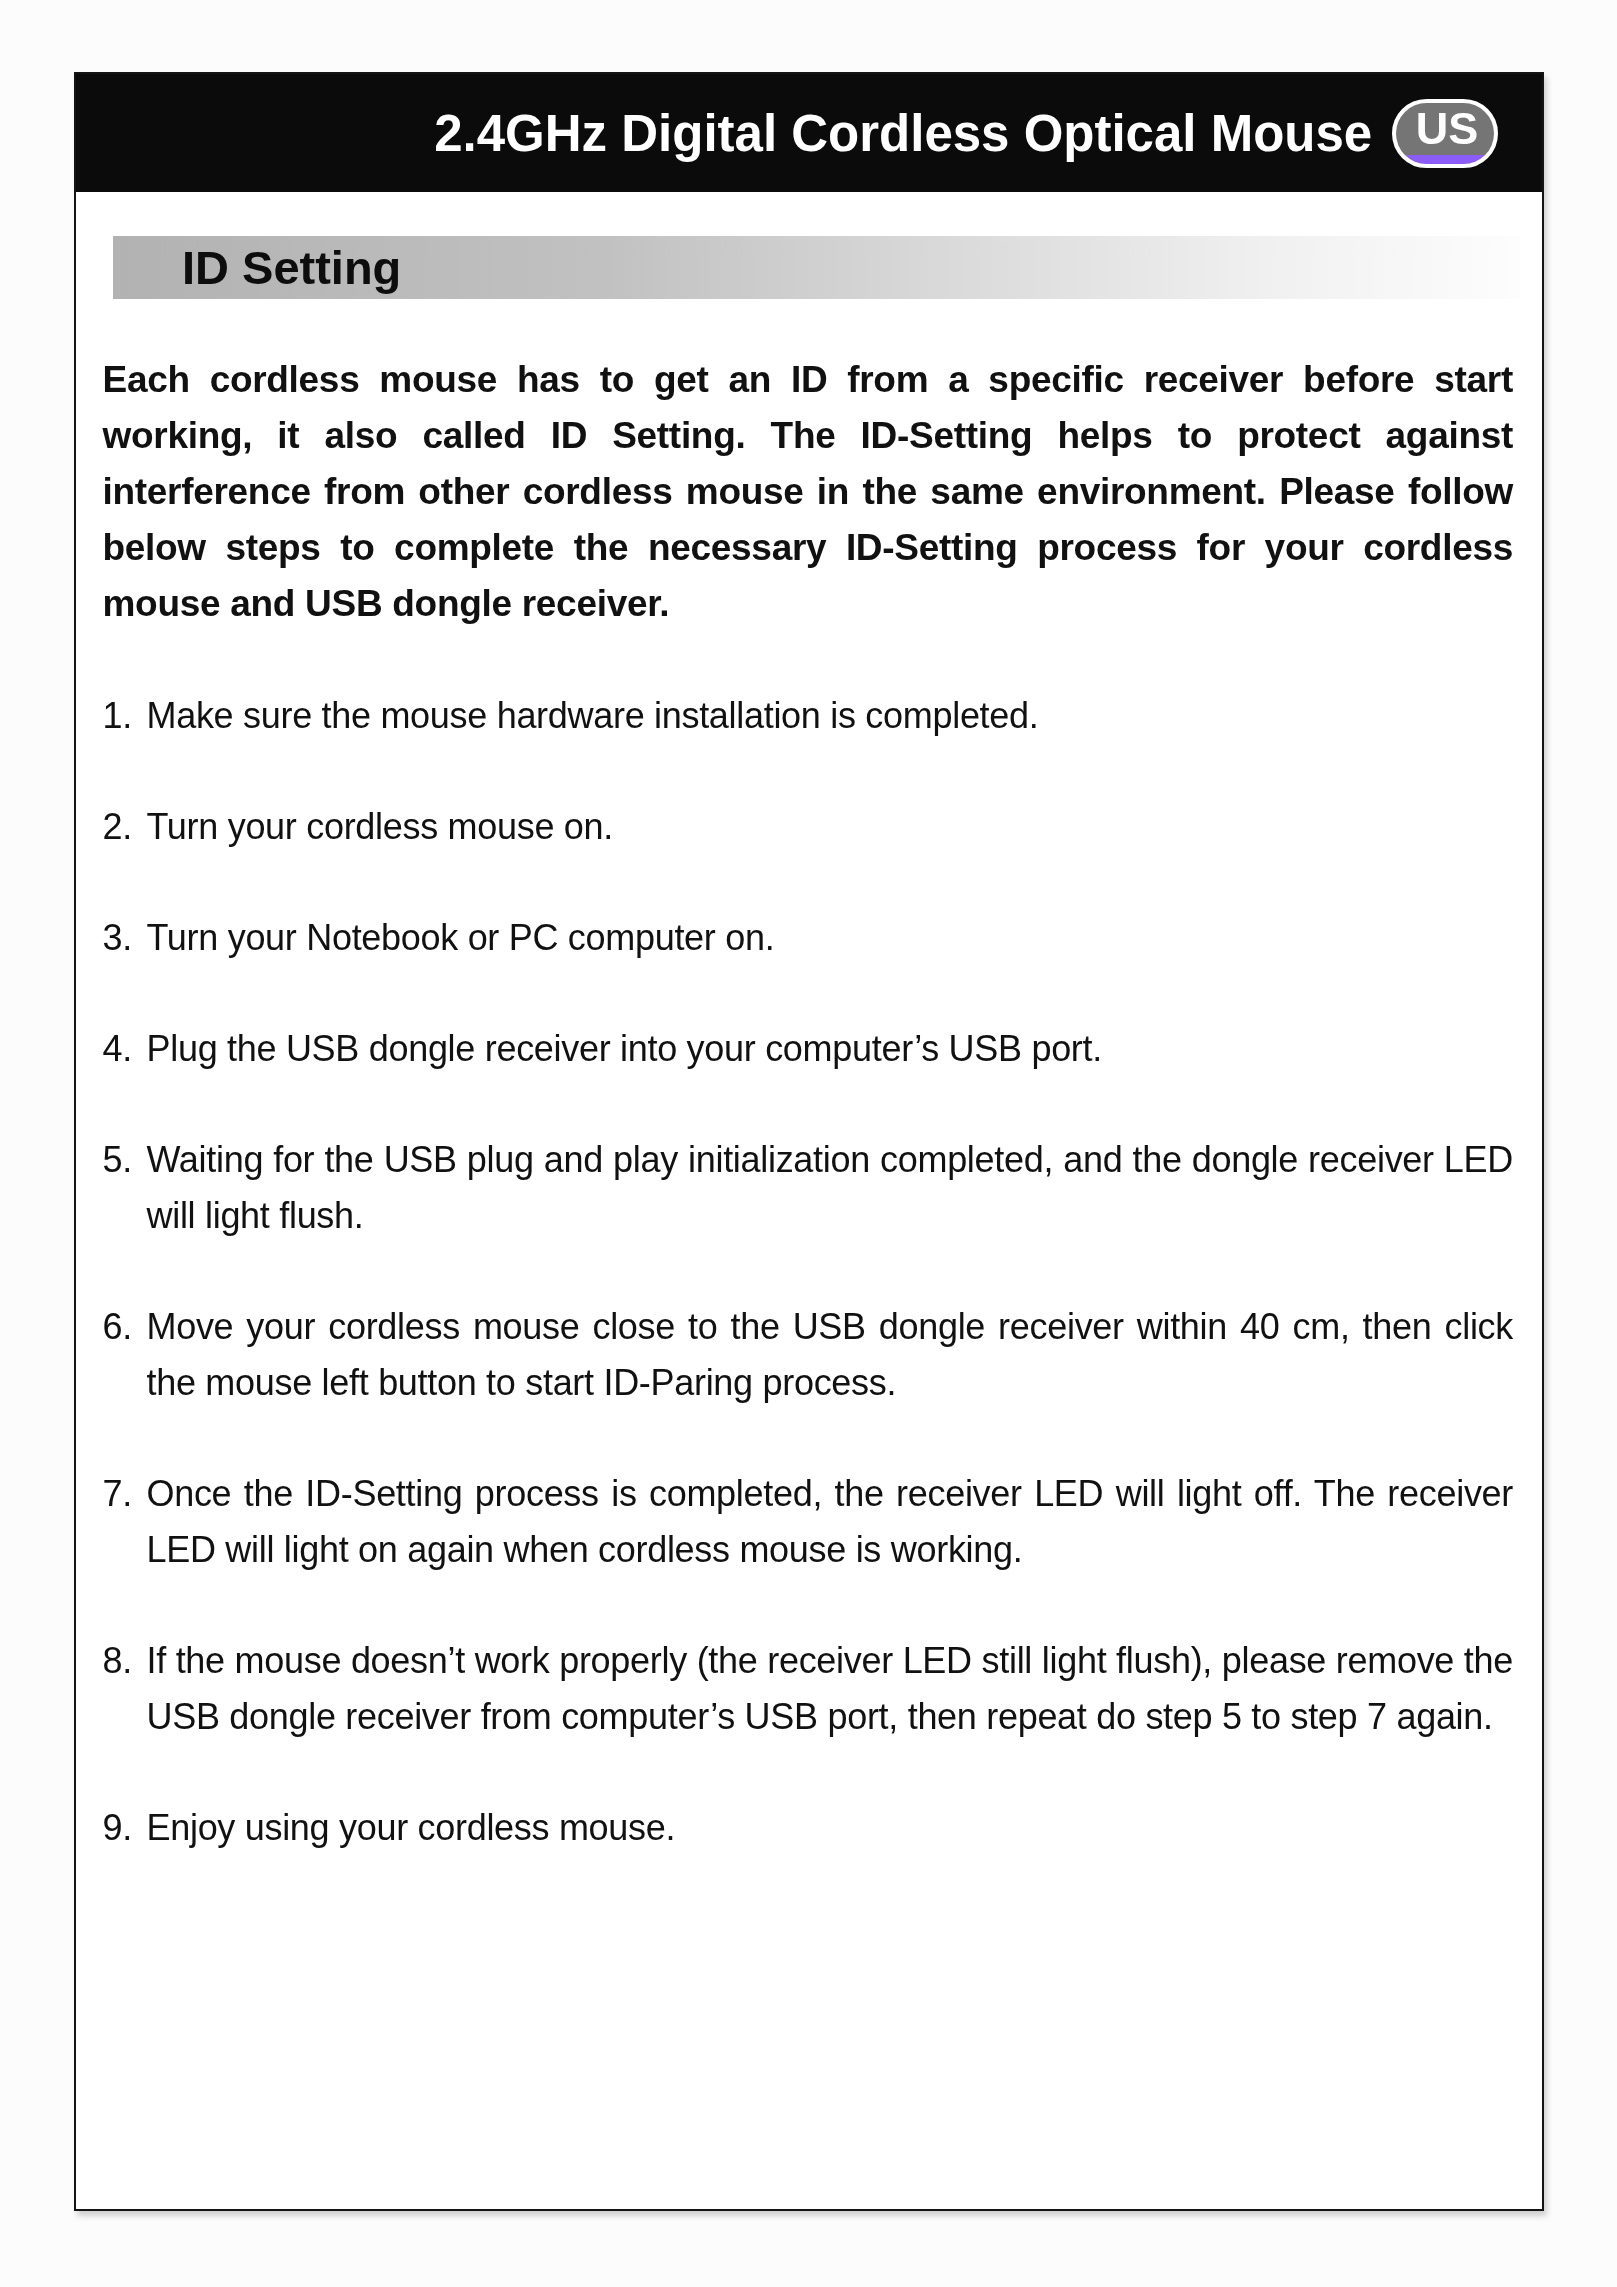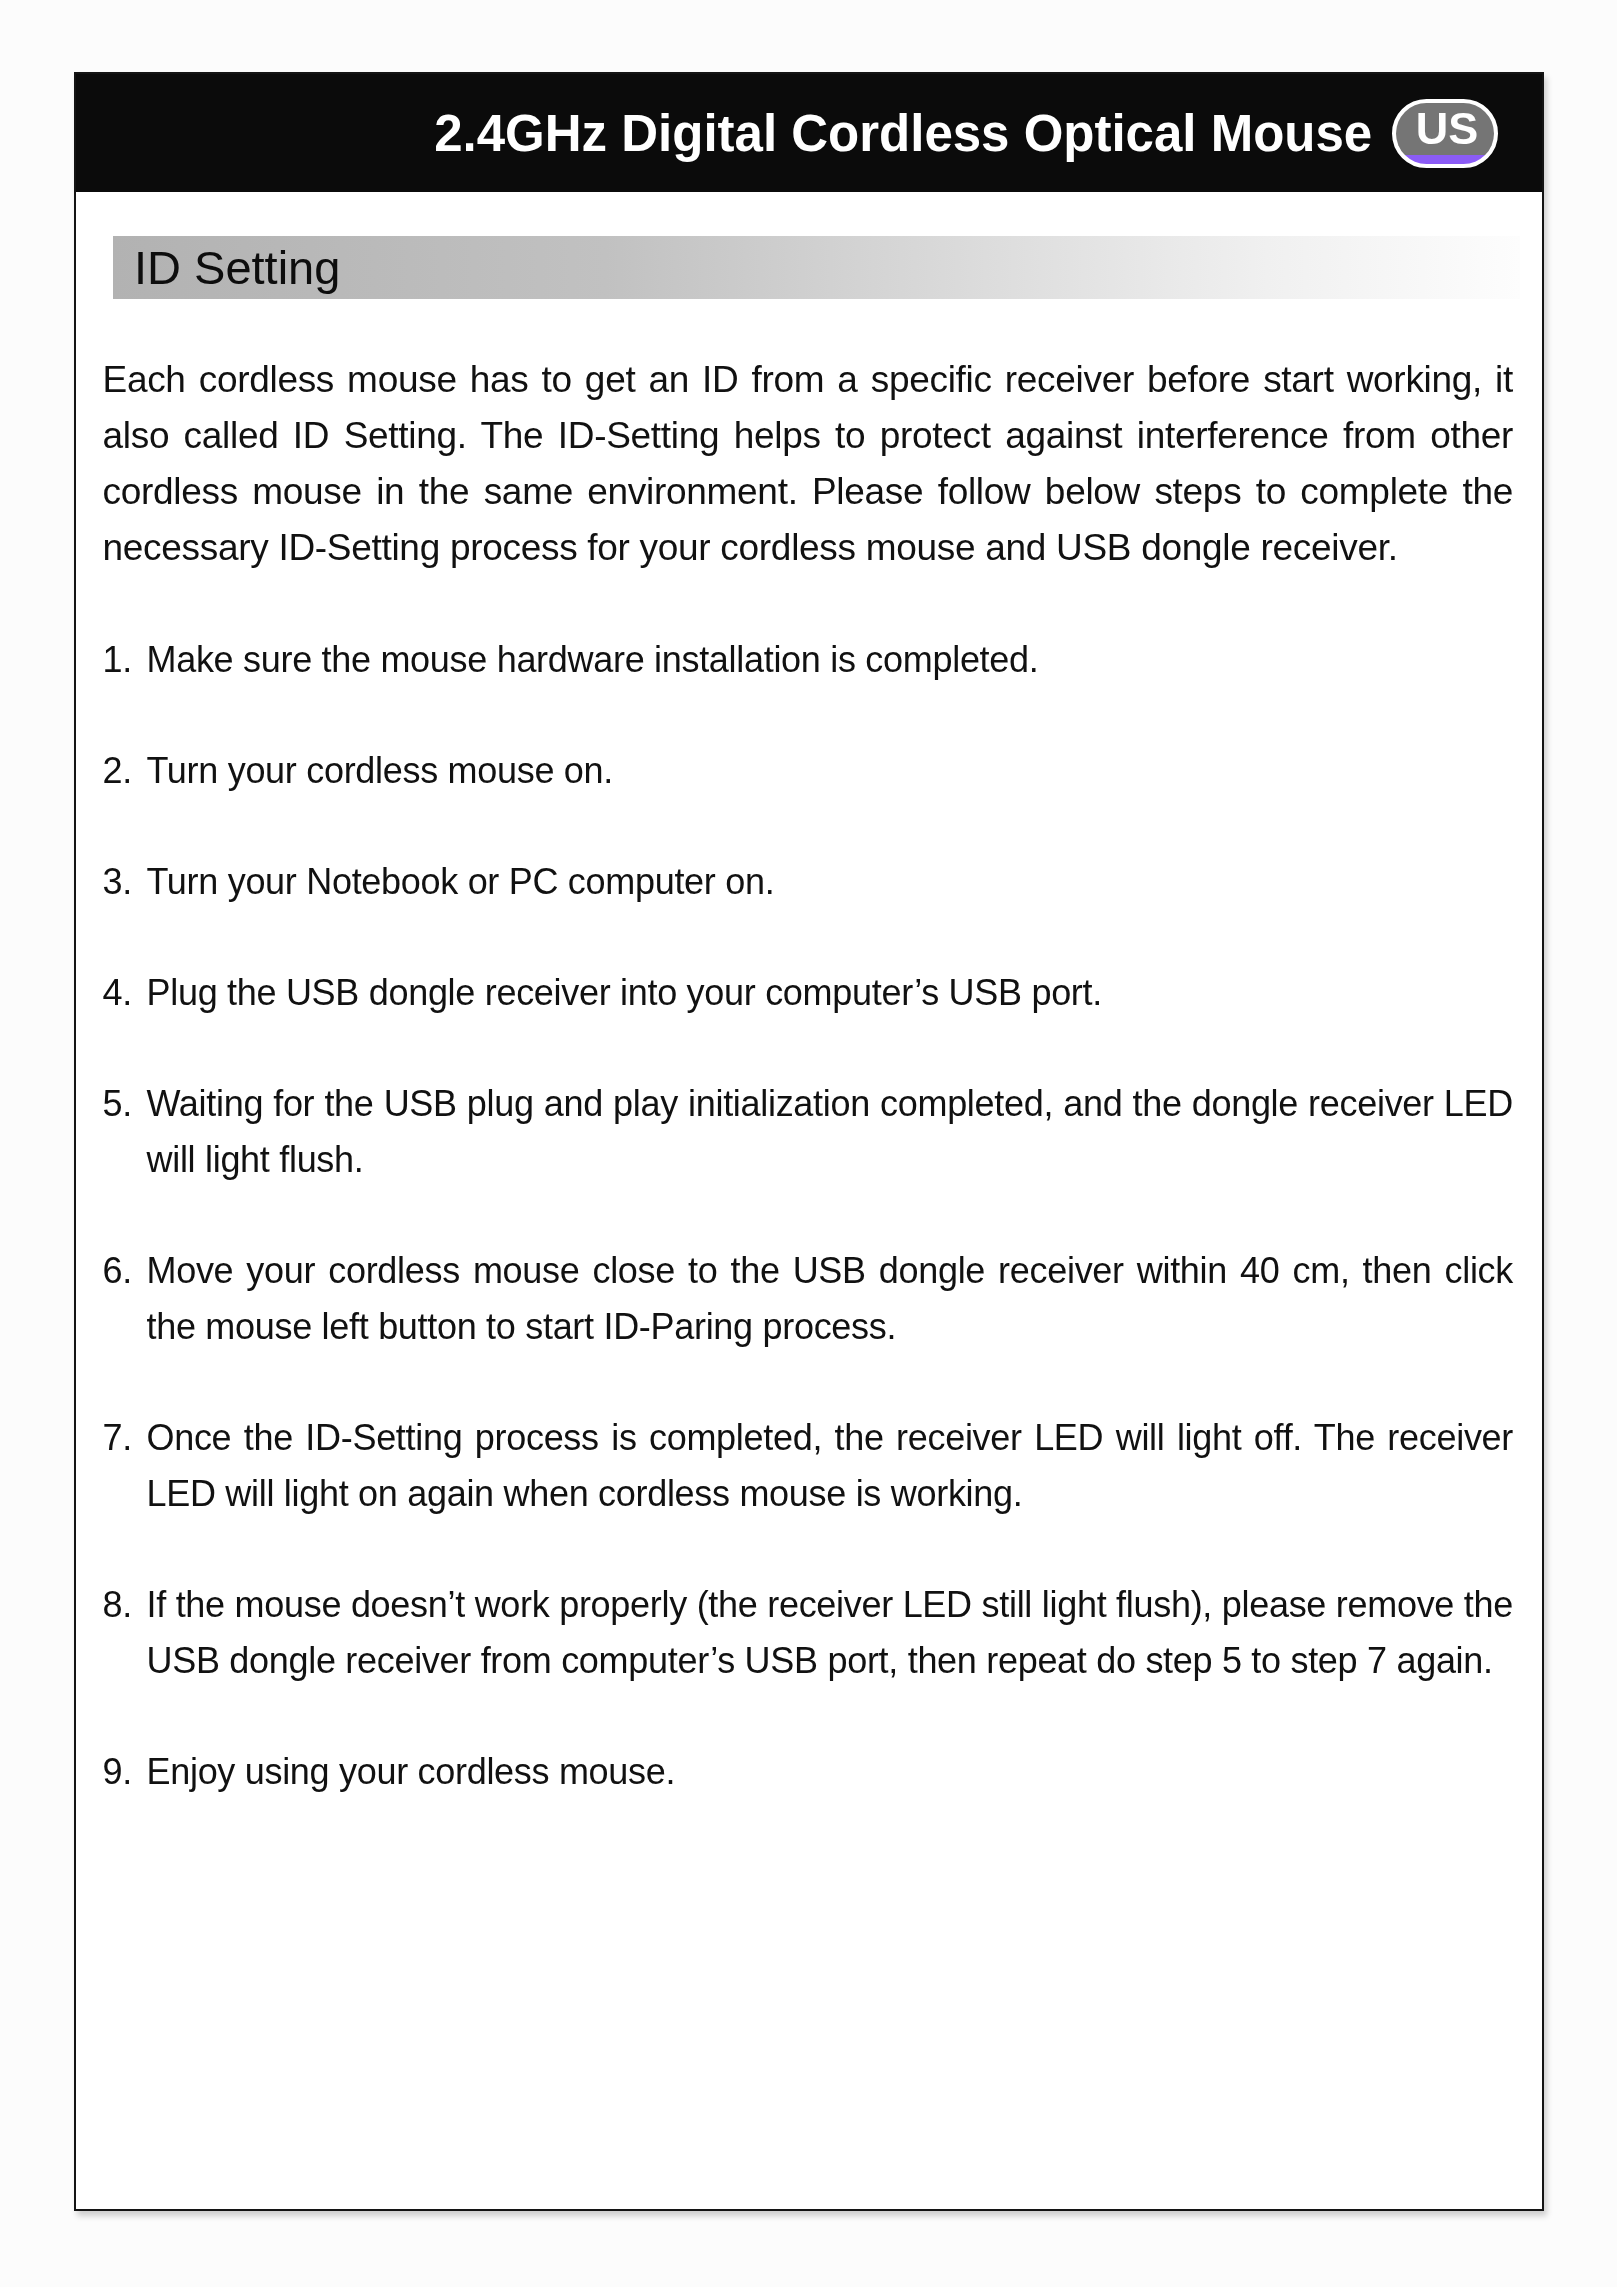--- a/index.html
+++ b/index.html
@@ -73,32 +73,33 @@
   }
   .section-heading {
     margin: 44px 21.6px 0 37px;
     height: 63px;
     background: linear-gradient(to right, #b2b2b2 0%, #c1c1c1 35%, #f0f0f0 82%, #fdfdfd 100%);
     display: flex;
     align-items: center;
   }
   .section-heading span {
     font-size: 47px;
-    font-weight: normal;
+    font-weight: bold;
     color: #0d0d0d;
     padding-left: 21px;
+    margin-left: 48px;
   }
   .content {
     padding: 0 29px 0 26.5px;
     color: #111111;
   }
   .intro {
     margin: 53px 0 0 0;
     font-size: 37px;
-    font-weight: normal;
+    font-weight: bold;
     line-height: 56px;
     letter-spacing: -0.3px;
     text-align: justify;
   }
   .steps {
     list-style: none;
     margin: 56px 0 0 0;
     padding: 0;
   }
   .step {

